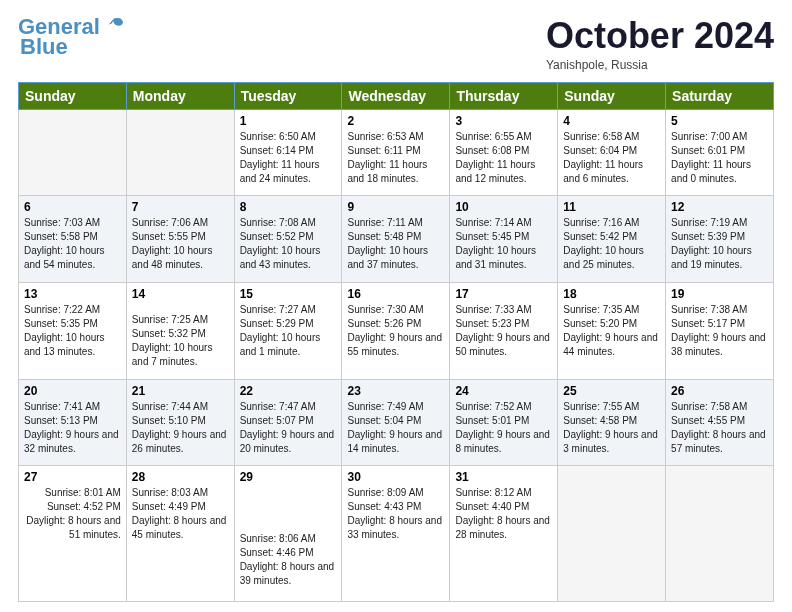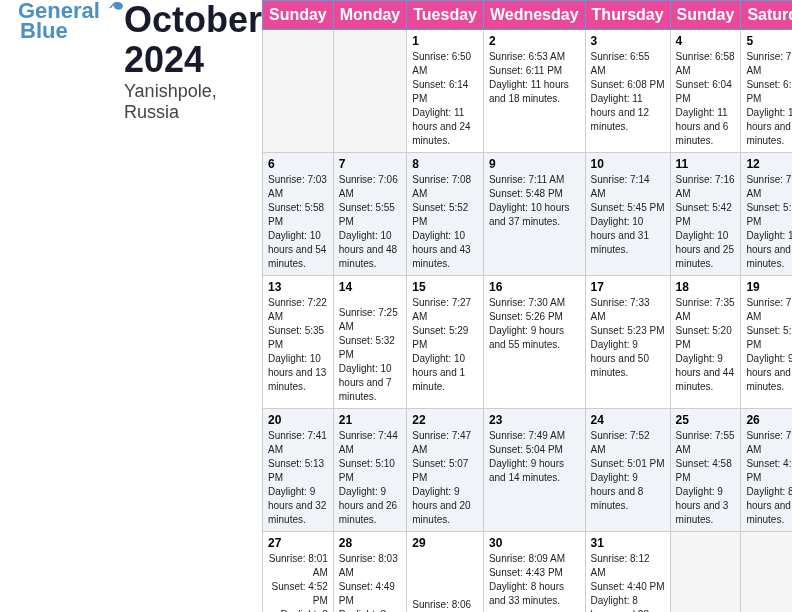--- a/index.html
+++ b/index.html
@@ -6,23 +6,23 @@
     body {
       width: 792px;
       height: 612px;
       font-family: Arial, sans-serif;
       background: #fff;
       overflow: hidden;
     }
     .page {
       width: 792px;
       height: 612px;
-      padding: 0 18px 10px 18px;
+      padding: 16px 18px 10px 18px;
       display: flex;
-      flex-direction: row;
+      flex-direction: column;
     }
     .header {
       display: flex;
       justify-content: space-between;
       align-items: flex-start;
       margin-bottom: 10px;
     }
     .logo {
       display: flex;
       flex-direction: column;
@@ -39,36 +39,36 @@
     }
     .title-block {
     }
     .month-title {
       font-size: 36px;
       font-weight: bold;
       color: #1a1a2e;
       line-height: 1.1;
     }
     .location {
-      font-size: 18px;
+      font-size: 12px;
       color: #444;
       margin-top: 2px;
     }
     .calendar {
       flex: 1;
       border-collapse: collapse;
       width: 100%;
       font-size: 11px;
     }
     .calendar th {
-      background: #ec4899;
+      background: #4d7c0f;
       color: #fff;
       text-align: left;
       padding: 5px 6px;
-      font-size: 16px;
+      font-size: 14px;
       font-weight: bold;
       border: 1px solid #5a9ad5;
     }
     .calendar td {
       border: 1px solid #ccc;
       vertical-align: top;
       padding: 4px 5px;
       width: 108px;
       min-height: 70px;
       background: #fff;

